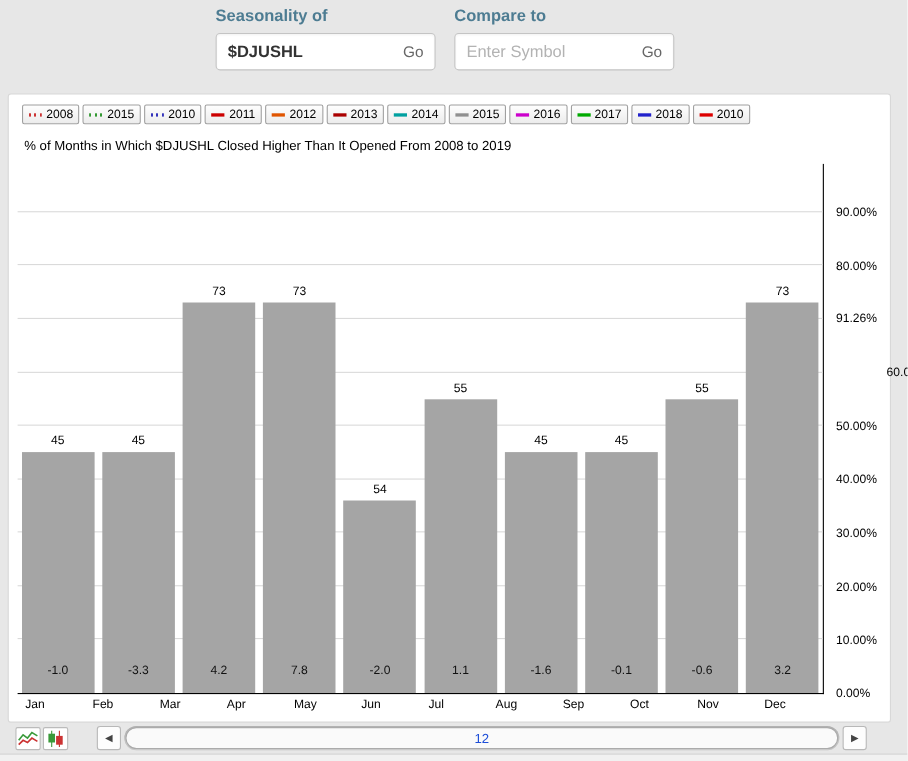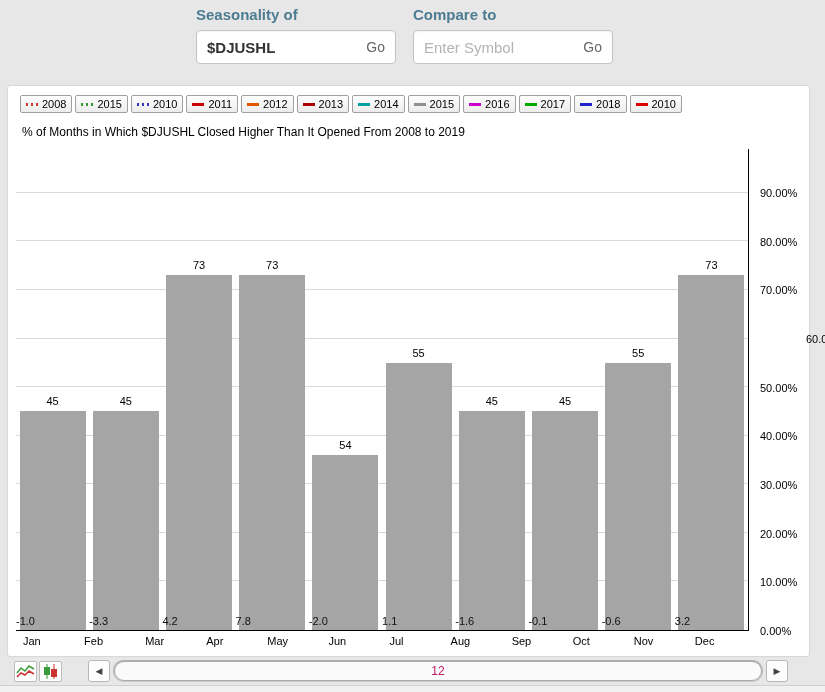--- a/index.html
+++ b/index.html
@@ -43,21 +43,21 @@
   .chart-title { position: absolute; left: 14px; top: 39px; font-size: 12px; color: #000; }
   .plot {
     position: absolute; left: 8px; top: 63px; width: 733px; height: 482px;
     border-right: 1px solid #000; border-bottom: 1px solid #000;
   }
   .gridline { position: absolute; left: 0; right: 0; height: 1px; background: #dadada; }
   .bars { position: absolute; left: 0; top: 0; width: 100%; height: 100%; display: flex; }
   .slot { flex: 1; position: relative; height: 100%; }
   .bar { position: absolute; bottom: 0; left: 5%; right: 5%; }
   .bar-value { position: absolute; left: 0; width: 100%; text-align: center; font-size: 11px; color: #000; }
-  .bar-avg { position: absolute; bottom: 3px; left: 0; width: 100%; font-size: 11px; color: #111; }
+  .bar-avg { position: absolute; bottom: 14px; left: 0; width: 100%; text-align: center; font-size: 11px; color: #111; }
   .yaxis { position: absolute; left: 746px; top: 63px; width: 62px; height: 482px; }
   .ylabel { position: absolute; left: 6px; transform: translateY(50%); font-size: 11px; color: #000; white-space: nowrap; }
   .xaxis { position: absolute; left: 8px; top: 549px; width: 733px; display: flex; }
   .xlabel { flex: 1; font-size: 11px; color: #000; padding-left: 7px; }
   
   .bottom-bar { position: absolute; left: 0; top: 657px; width: 825px; height: 28px; display: flex; align-items: center; }
   .chart-icons { display: flex; gap: 2px; margin-left: 14px; }
   .icon-btn {
     width: 23px; height: 21px; background: #fff; border: 1px solid #bbb; border-radius: 2px;
     display: flex; align-items: center; justify-content: center; cursor: pointer;
@@ -67,21 +67,21 @@
     width: 22px; height: 22px; background: #fdfdfd; border: 1px solid #b8b8b8; border-radius: 3px;
     display: flex; align-items: center; justify-content: center; font-size: 9px; color: #444; cursor: pointer;
     flex: 0 0 auto;
   }
   .track {
     flex: 1; height: 22px; background: #d2d2d2; border-radius: 11px; margin: 0 3px;
     position: relative; box-shadow: inset 0 1px 3px rgba(0,0,0,.25);
   }
   .thumb {
     position: absolute; inset: 1px; background: #fafafa; border: 1px solid #ababab; border-radius: 10px;
-    display: flex; align-items: center; justify-content: center; font-size: 12px; color: #be185d; cursor: grab;
+    display: flex; align-items: center; justify-content: center; font-size: 12px; color: #1d4ed8; cursor: grab;
   }
   .hstrip { position: absolute; left: 0; bottom: 0; width: 825px; height: 7px; background: #f1f1f1; border-top: 1px solid #d0d0d0; }
 </style>
 </head>
 <body>
 
 <div class="field-group" id="fg-seasonality">
   <div class="field-label">Seasonality of</div>
   <div class="input-box">
     <input type="text" value="$DJUSHL" style="">
@@ -213,21 +213,21 @@
       </div>
   </div>
   <div class="yaxis">
       <div class="ylabel" style="bottom: 0%;">0.00%</div>
       <div class="ylabel" style="bottom: 10.101%;">10.00%</div>
       <div class="ylabel" style="bottom: 20.202%;">20.00%</div>
       <div class="ylabel" style="bottom: 30.303%;">30.00%</div>
       <div class="ylabel" style="bottom: 40.404%;">40.00%</div>
       <div class="ylabel" style="bottom: 50.5051%;">50.00%</div>
       <div class="ylabel" style="bottom: 60.6061%; margin-left: 46px;">60.00%</div>
-      <div class="ylabel" style="bottom: 70.7071%;">70.00%</div>
+      <div class="ylabel" style="bottom: 70.7071%;">91.26%</div>
       <div class="ylabel" style="bottom: 80.8081%;">80.00%</div>
       <div class="ylabel" style="bottom: 90.9091%;">90.00%</div>
     </div>
   <div class="xaxis">
       <div class="xlabel">Jan</div>
       <div class="xlabel">Feb</div>
       <div class="xlabel">Mar</div>
       <div class="xlabel">Apr</div>
       <div class="xlabel">May</div>
       <div class="xlabel">Jun</div>

